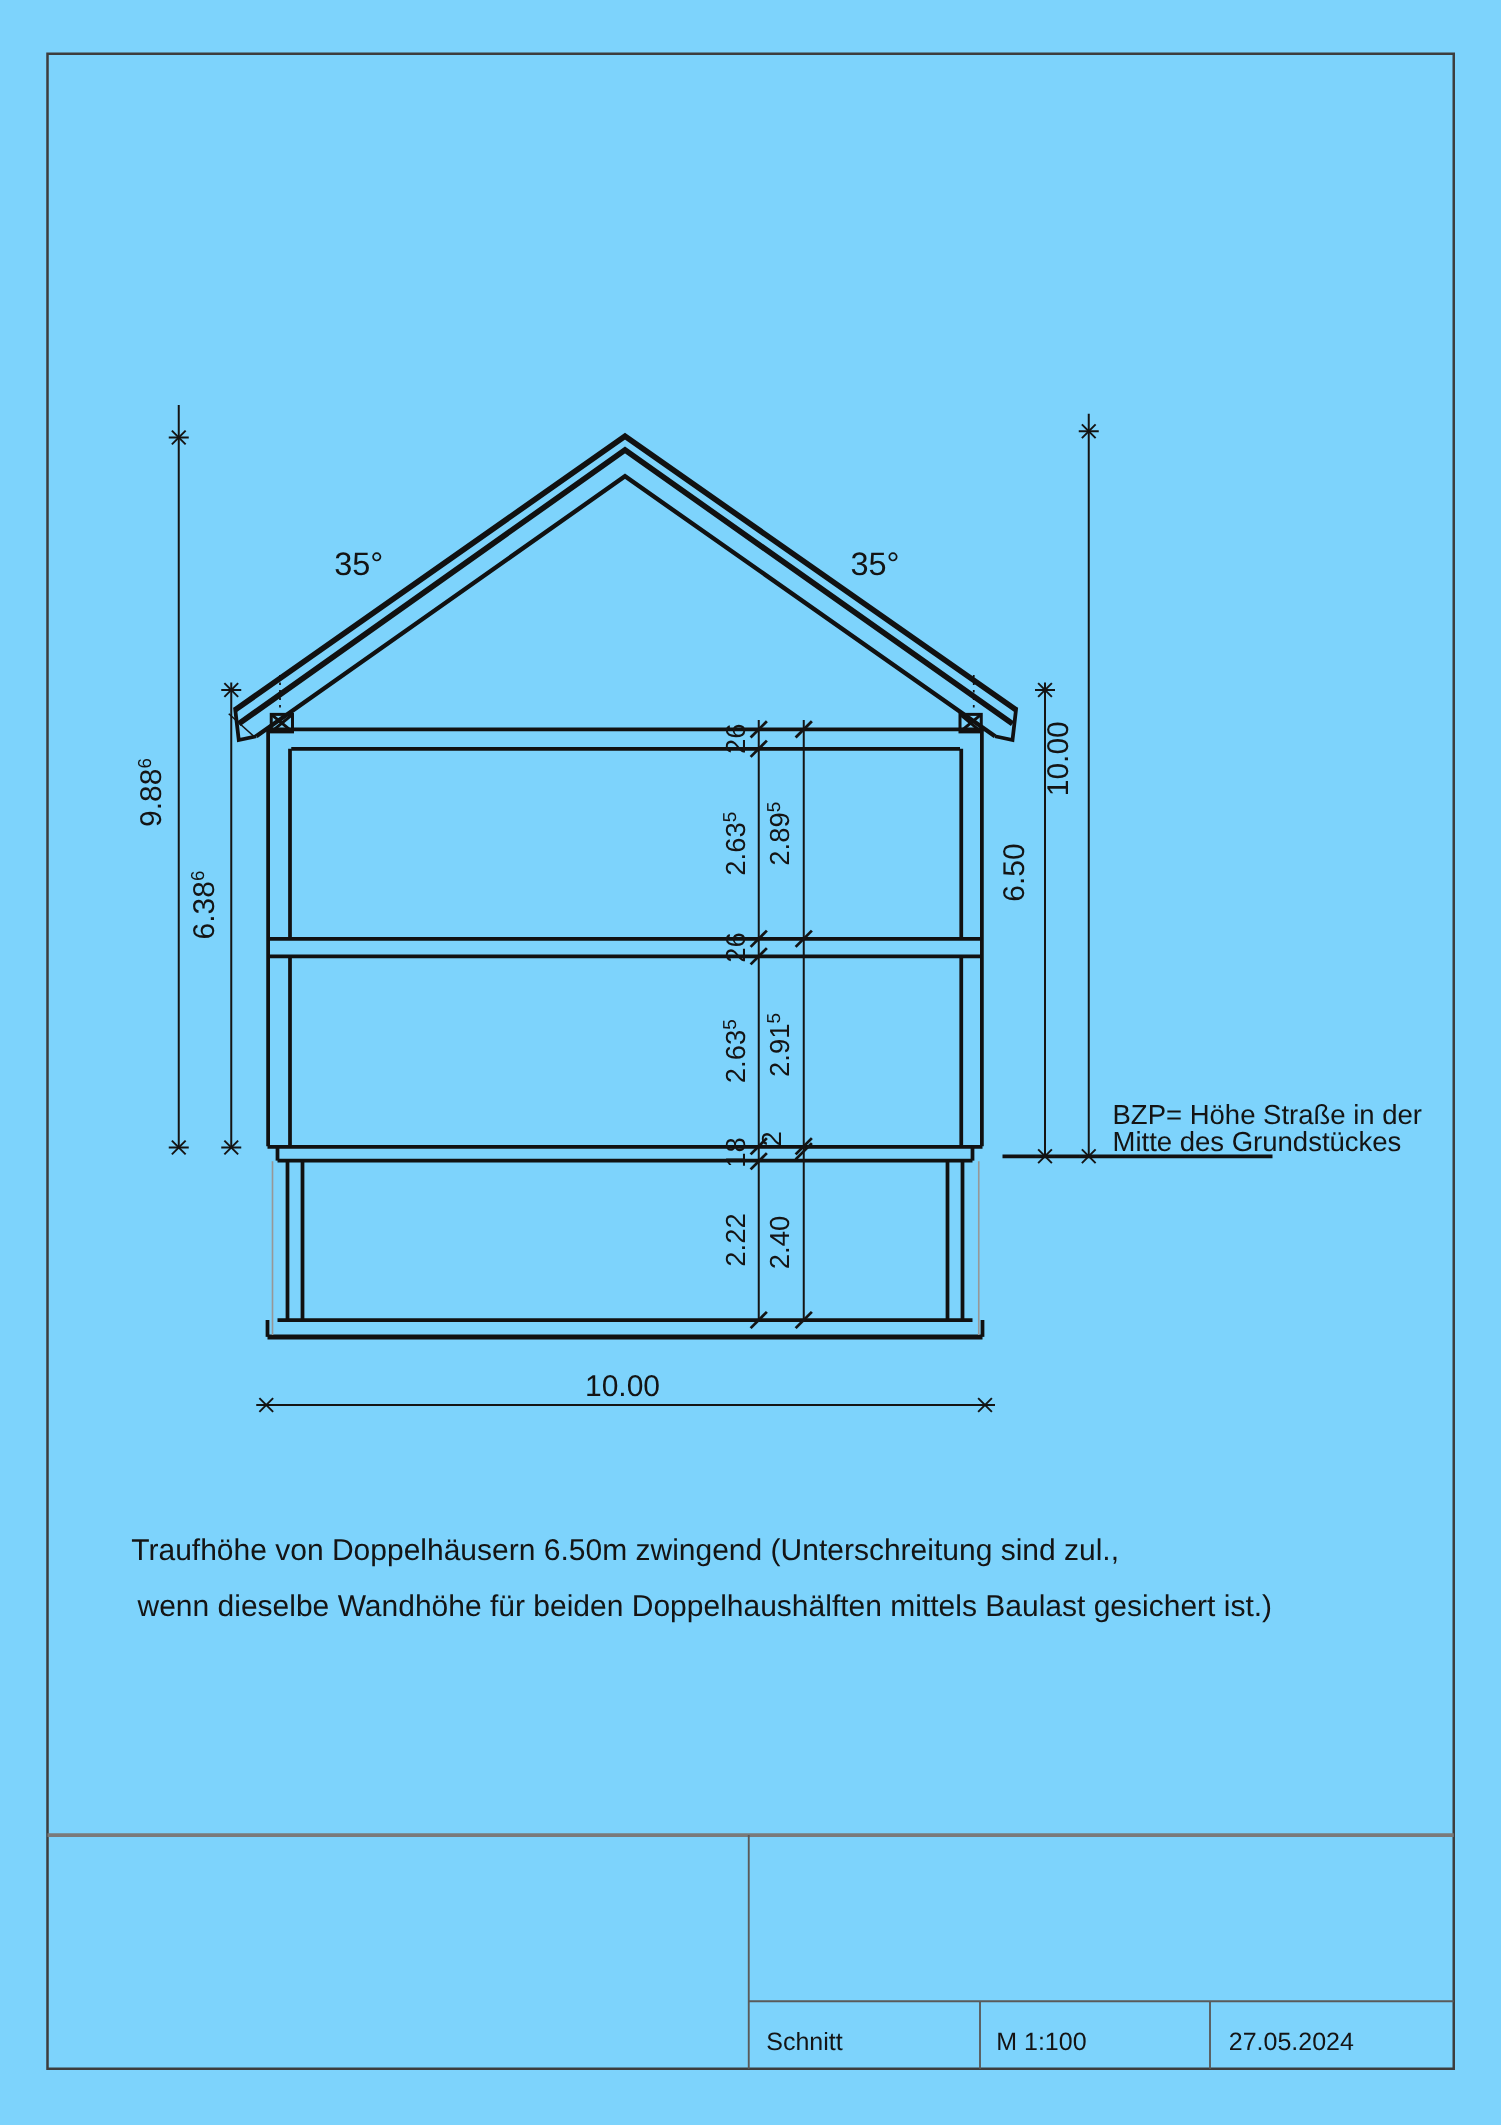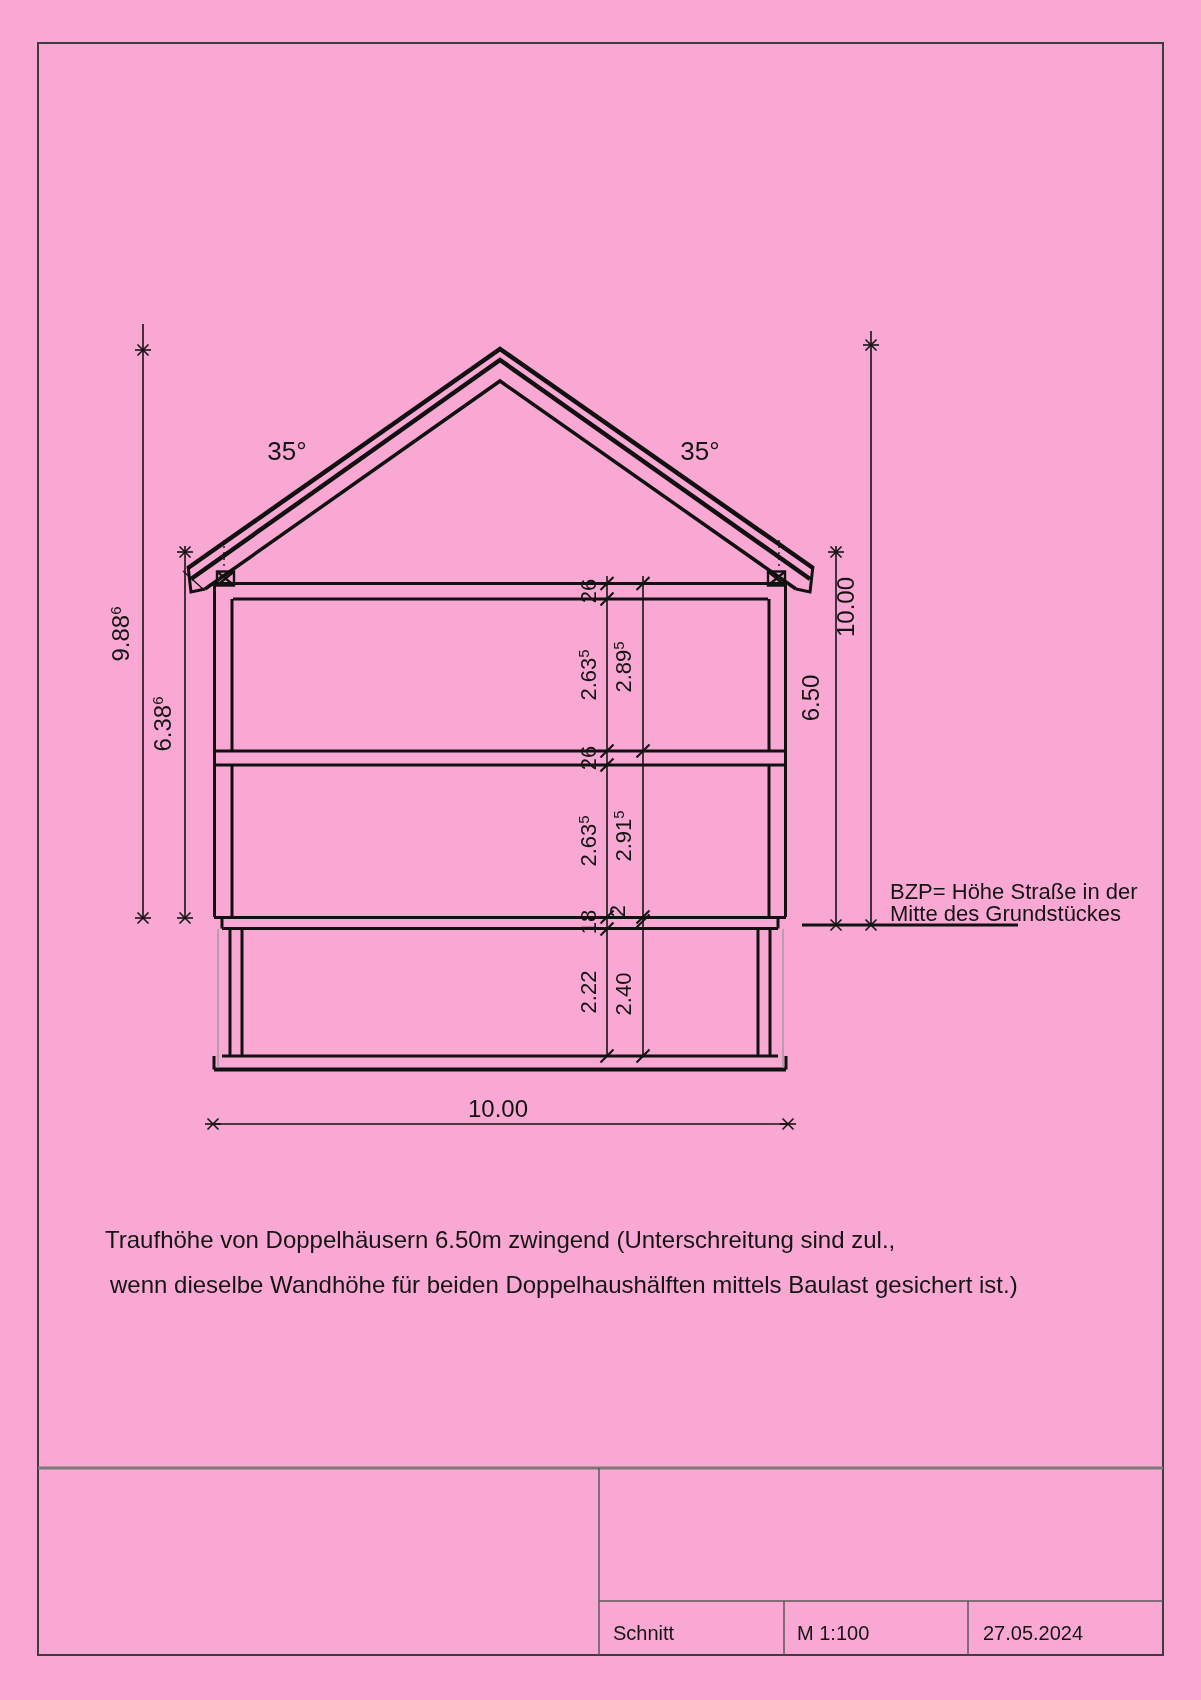--- a/index.html
+++ b/index.html
@@ -1,19 +1,19 @@
 <!DOCTYPE html>
 <html><head>
 <meta charset="utf-8">
 <style>
   html,body{margin:0;padding:0;background:#ffffff;}
   .page{
     position:relative;
     width:1201px;height:1700px;
-    background:#f9a8d4;
+    background:#7dd3fc;
     font-family:"Liberation Sans","DejaVu Sans",sans-serif;
     overflow:hidden;
   }
   svg{display:block;}
   svg text{
     font-family:"Liberation Sans","DejaVu Sans",sans-serif;
     fill:#141414;
   }
   .dim-label{font-size:24px;}
   .chain-label{font-size:22px;}

